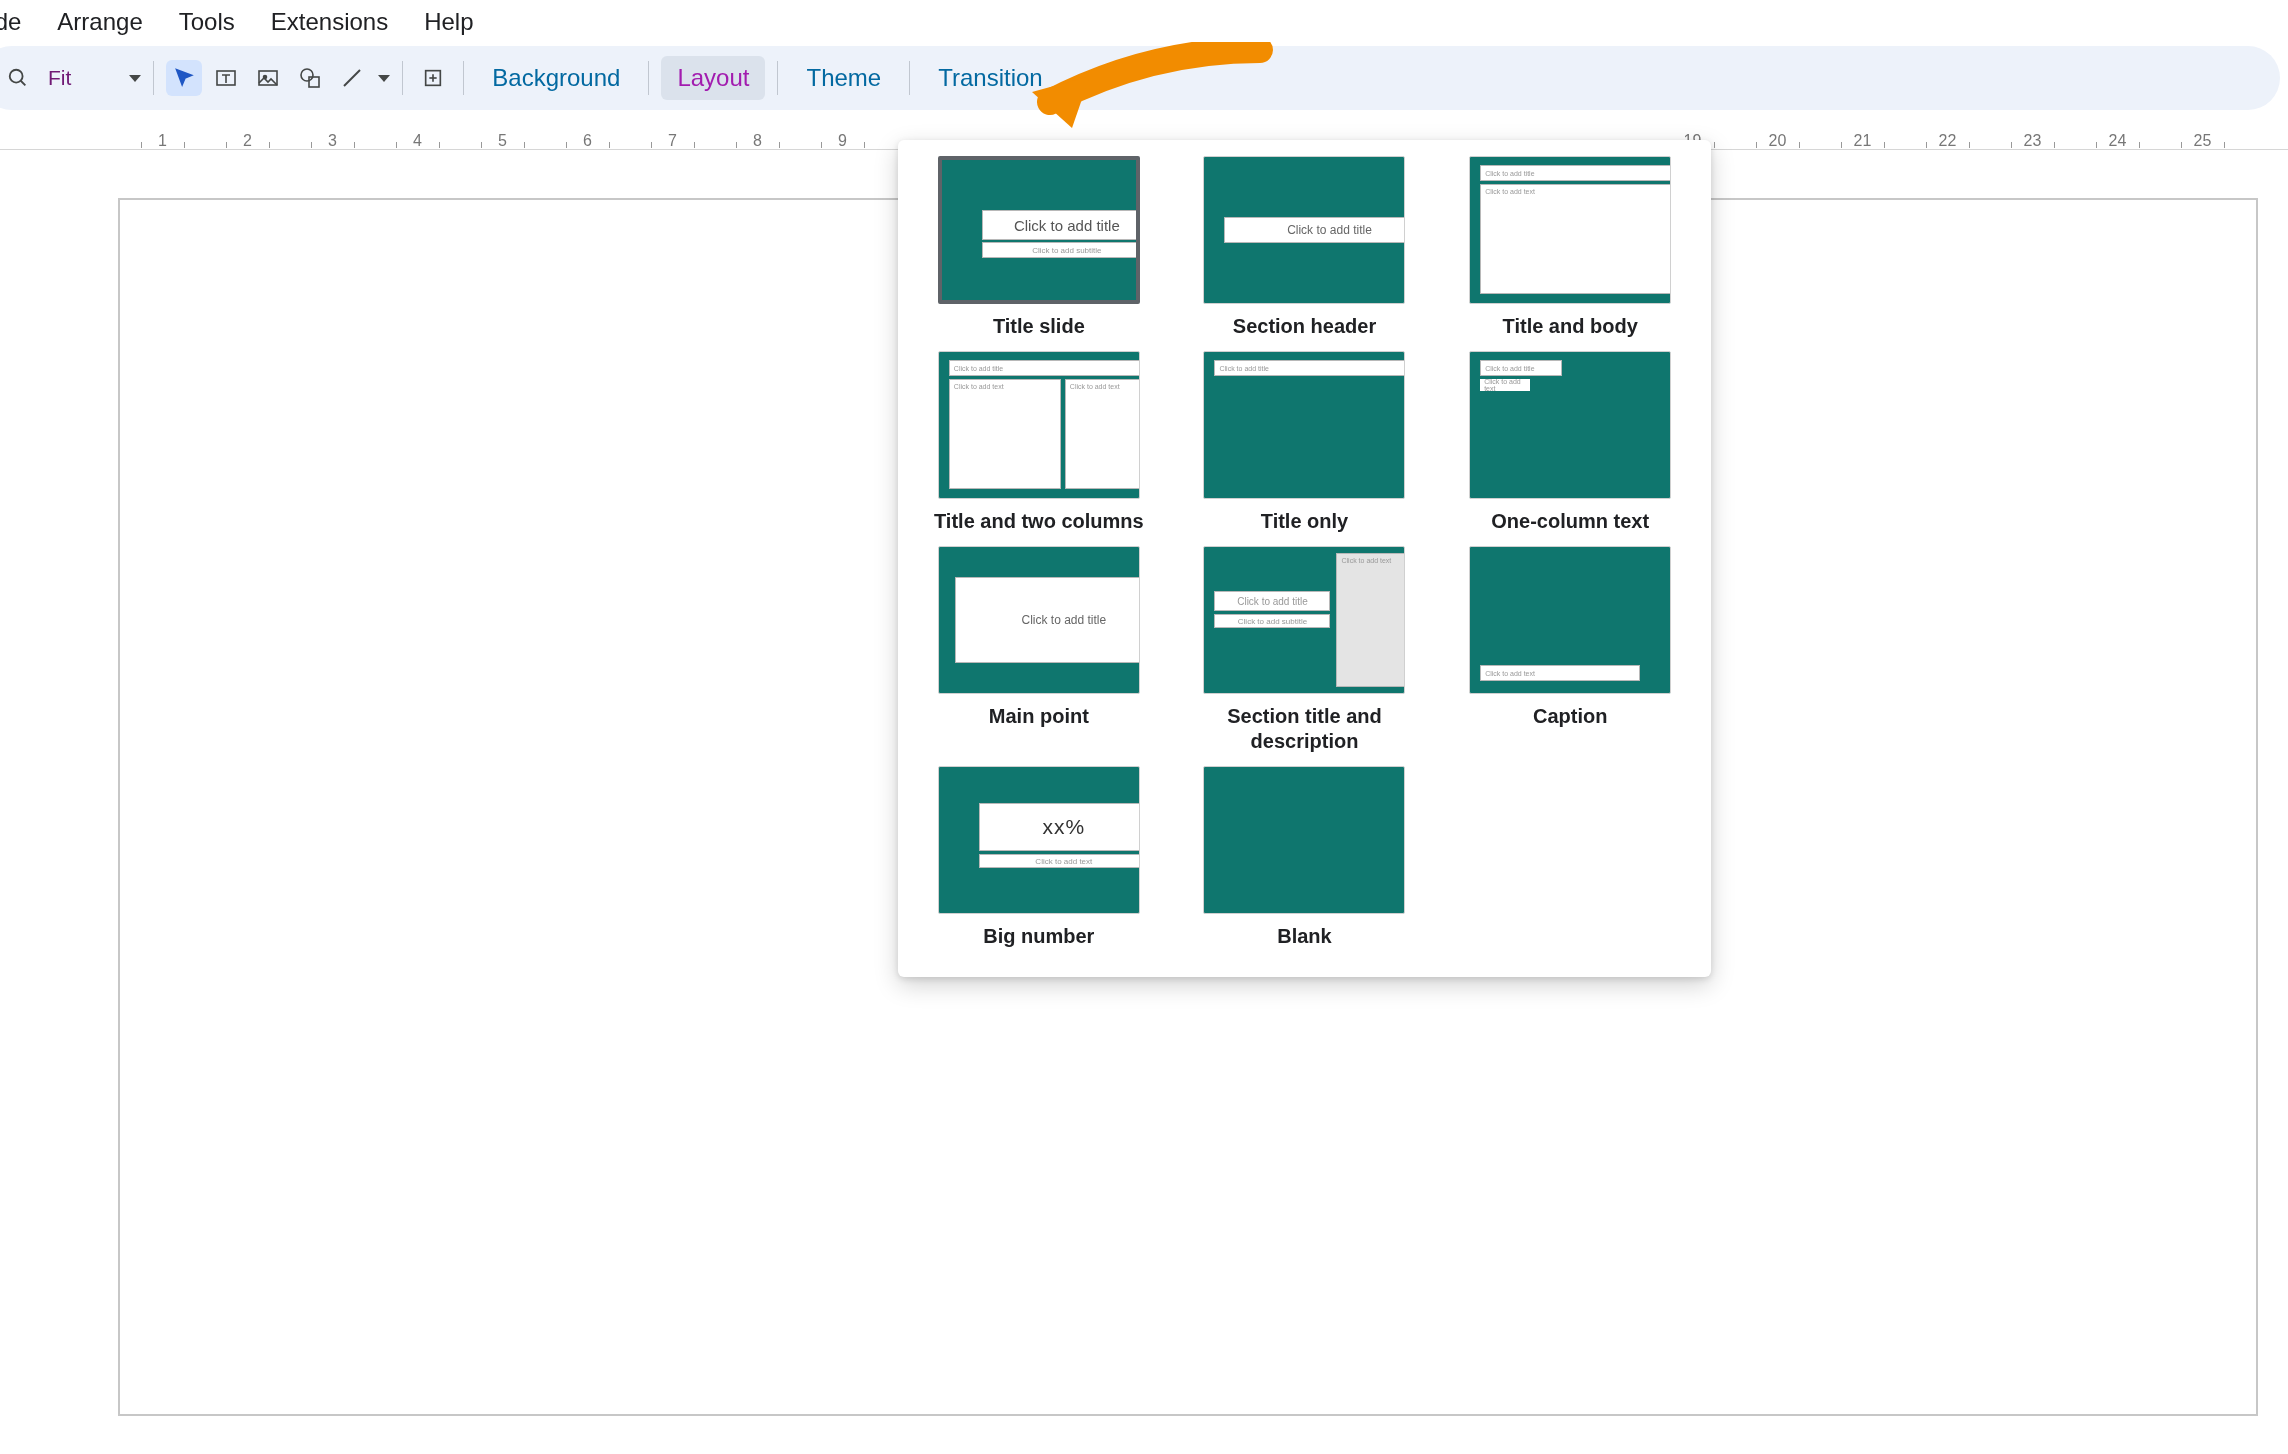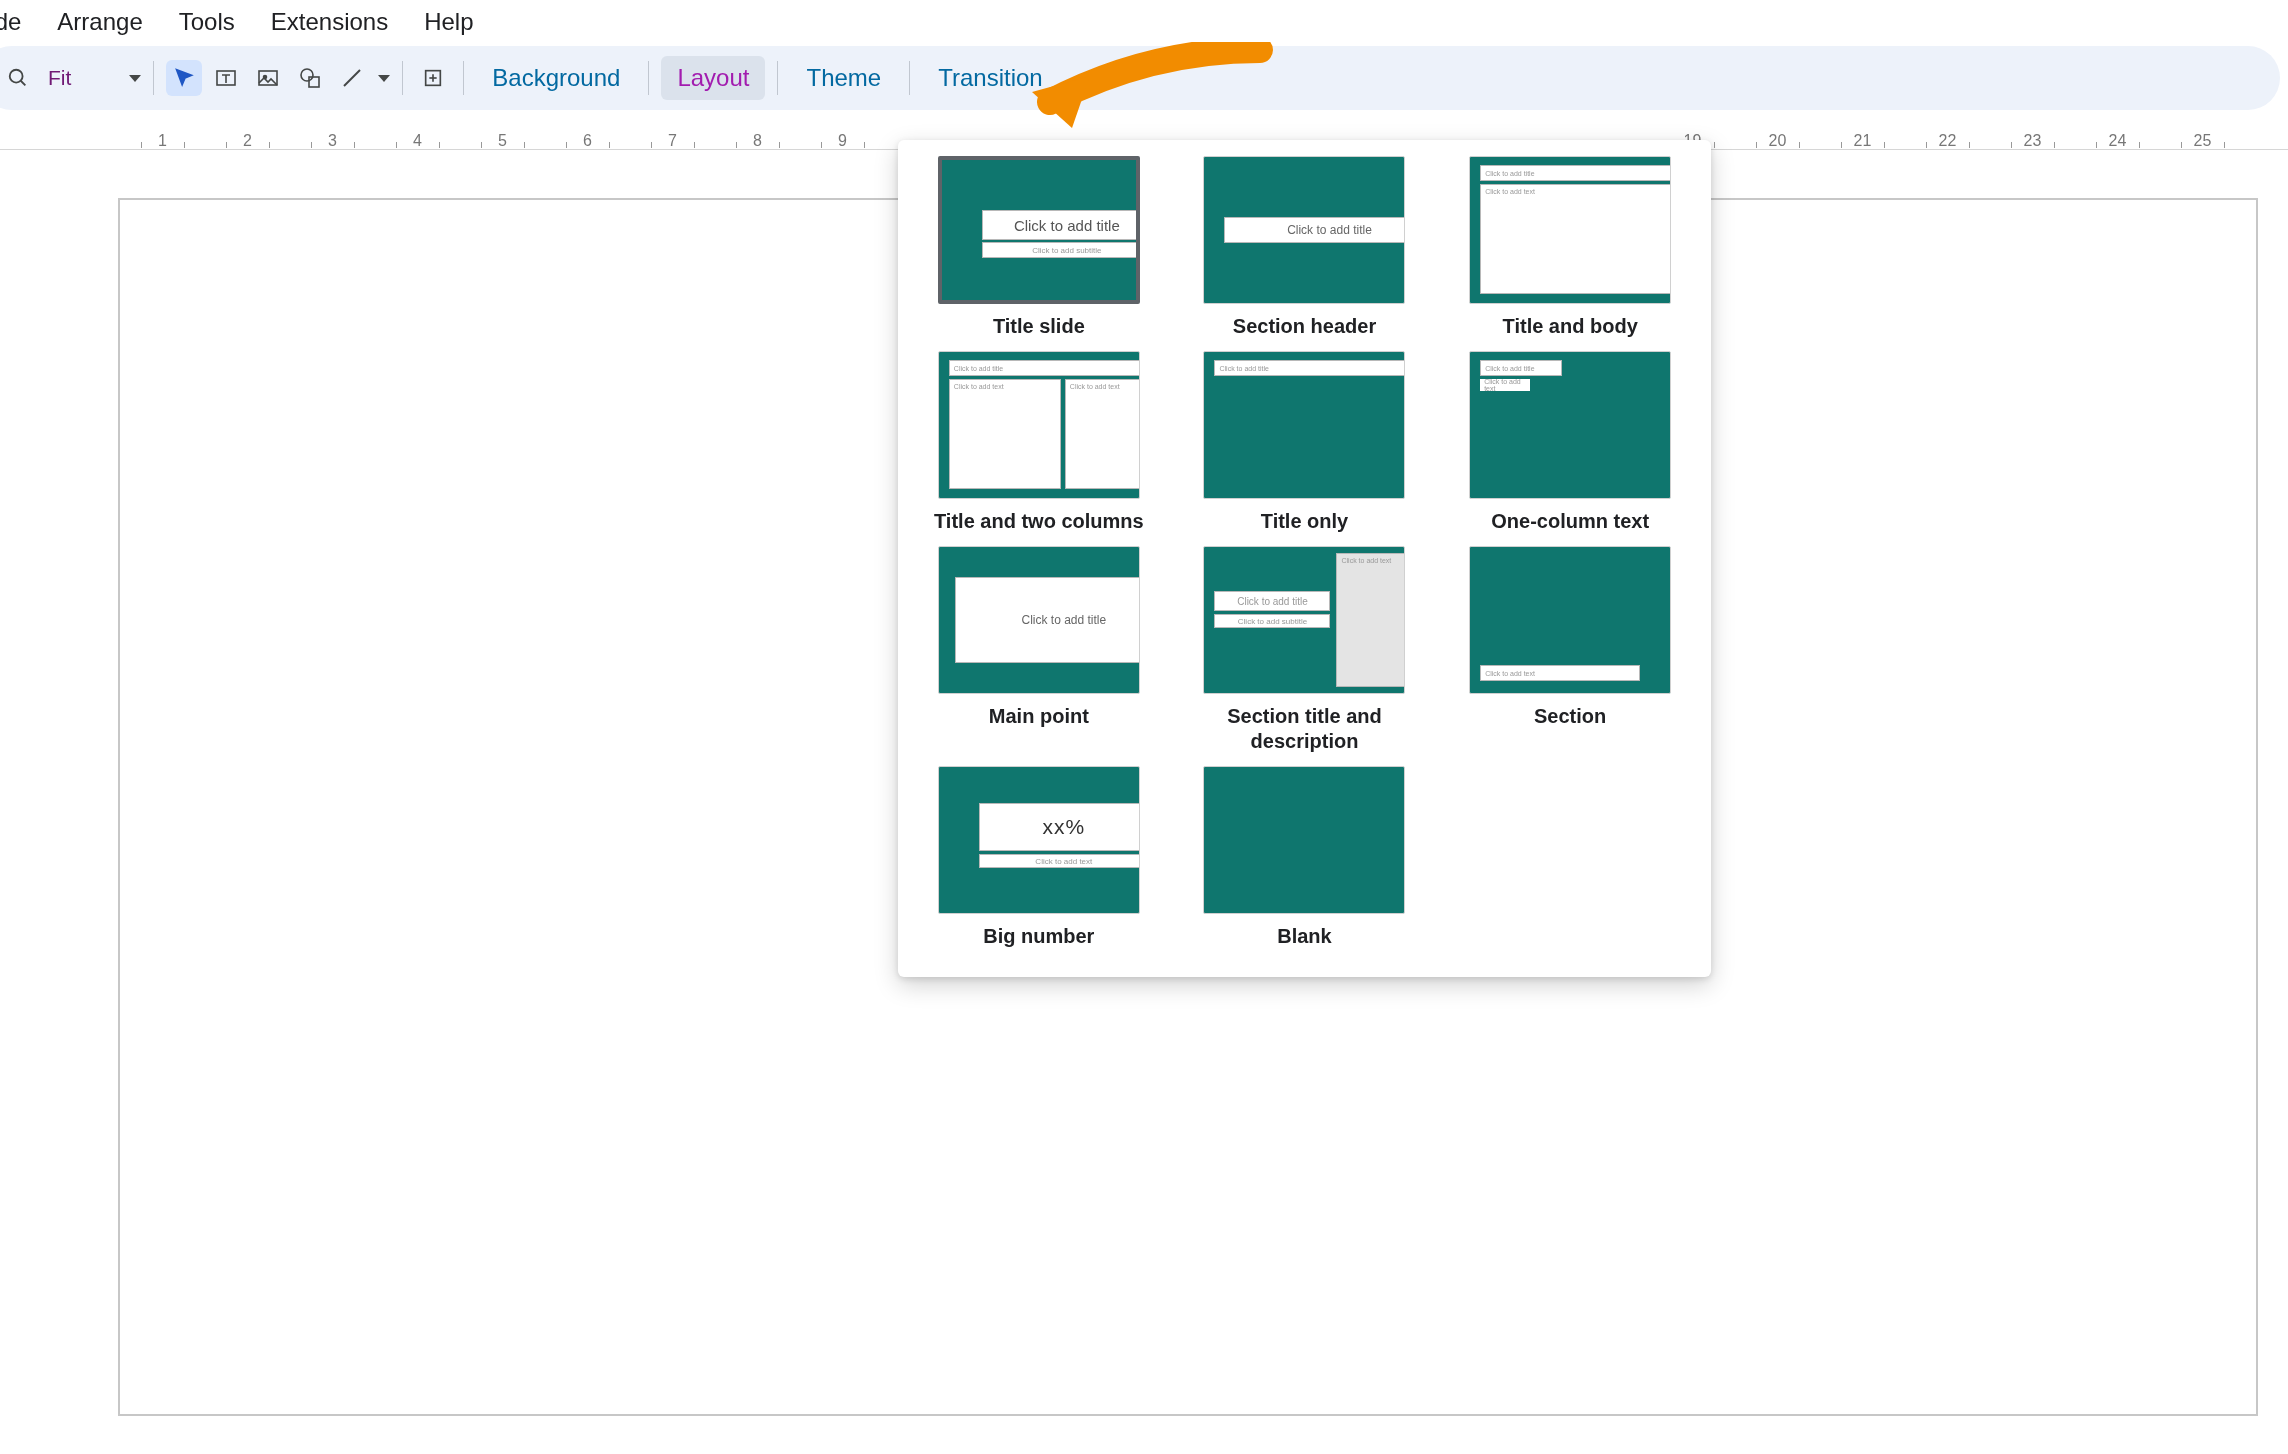--- a/index.html
+++ b/index.html
@@ -250,21 +250,21 @@
         <div class="ph center-sm" style="left:10px;top:67px;width:116px;height:14px;">Click to add subtitle</div>
         <div class="ph ph-img tiny" style="left:132px;top:6px;width:108px;height:134px;align-items:flex-start;padding-top:3px;">Click to add text</div>
       </div>
       <div class="layout-label">Section title and description</div>
     </div>
 
     <div class="layout-cell">
       <div class="layout-thumb">
         <div class="ph tiny" style="left:10px;top:118px;width:160px;height:16px;">Click to add text</div>
       </div>
-      <div class="layout-label">Section</div>
+      <div class="layout-label">Caption</div>
     </div>
 
     <div class="layout-cell">
       <div class="layout-thumb">
         <div class="ph" style="left:40px;top:36px;width:170px;height:48px;">
           <span class="big-pct">xx%</span>
         </div>
         <div class="ph center-sm" style="left:40px;top:87px;width:170px;height:14px;">Click to add text</div>
       </div>
       <div class="layout-label">Big number</div>

